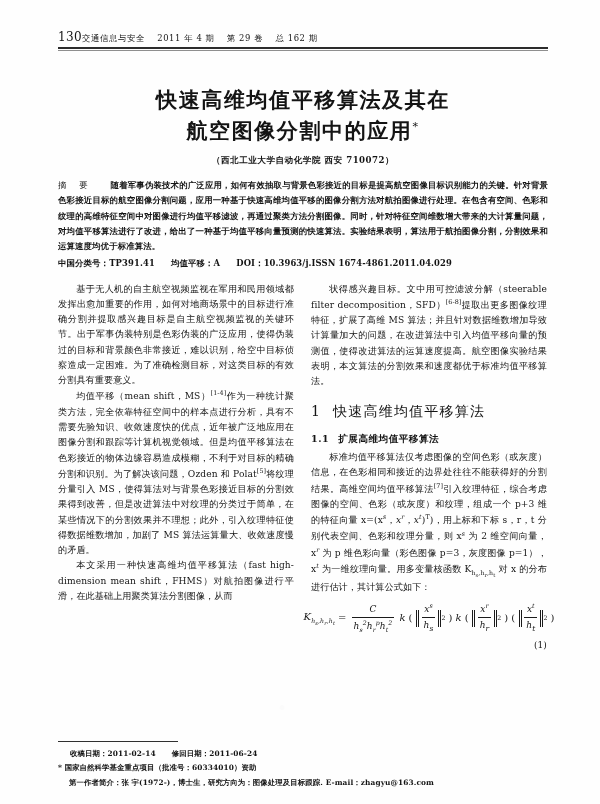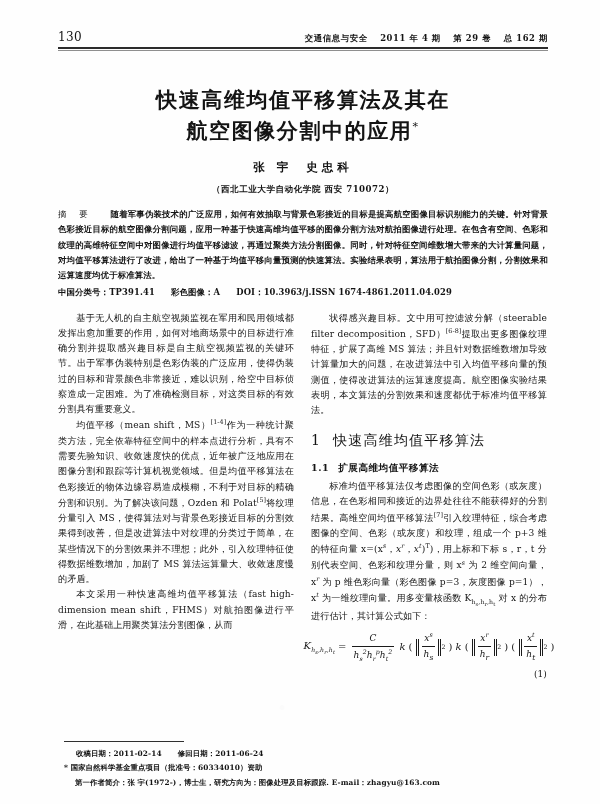--- a/index.html
+++ b/index.html
@@ -32,33 +32,33 @@
     left: 58px;
     right: 52px;
     top: 30px;
     bottom: 12px;
   }
 
   
   .runhead {
     display: flex;
     align-items: flex-end;
-    justify-content: space-between;
+    justify-content: flex-start;
     font-size: 9.5px;
     letter-spacing: 0.2px;
     padding-bottom: 2px;
   }
   .runhead-page {
     font-size: 12px;
     font-family: "DejaVu Serif", serif;
     letter-spacing: 0.4px;
   }
   .runhead-journal {
     font-size: 8.4px;
-    font-weight: bold;
+    font-weight: normal;
     letter-spacing: 0.6px;
     white-space: nowrap;
   }
   .runhead-journal span { margin-left: 9px; }
   .runhead-journal span:first-child { margin-left: 0; }
 
   .rule {
     height: 1.6px;
     background: #1a1a1a;
     margin-top: 1px;
@@ -213,21 +213,21 @@
   .eqnum {
     text-align: right;
     font-family: "DejaVu Serif", serif;
     font-size: 9px;
     margin-top: 2px;
   }
 
   
   .footnotes {
     position: absolute;
-    left: 64px;
+    left: 58px;
     width: 494px;
     bottom: 14px;
     font-size: 7.4px;
     line-height: 1.95;
     letter-spacing: 0.1px;
   }
   .fn-rule {
     width: 120px;
     height: 1.2px;
     background: #1a1a1a;
@@ -256,33 +256,30 @@
       </div>
     </div>
     <div class="rule"></div>
     <div class="rule-thin"></div>
 
     <div class="titlewrap">
       <div class="title-line">快速高维均值平移算法及其在</div>
       <div class="title-line">
         <span>航空图像分割中的应用</span><sup>*</sup>
       </div>
-      <div class="authors">
-        <span>张  宇</span><span class="gap"></span><span>史忠科</span>
-      </div>
       <div class="affil">（西北工业大学自动化学院    西安  710072）</div>
     </div>
 
     <div class="abstract">
       <span class="abs-label">摘  要</span><span>随着军事伪装技术的广泛应用，如何有效抽取与背景色彩接近的目标是提高航空图像目标识别能力的关键。针对背景色彩接近目标的航空图像分割问题，应用一种基于快速高维均值平移的图像分割方法对航拍图像进行处理。在包含有空间、色彩和纹理的高维特征空间中对图像进行均值平移滤波，再通过聚类方法分割图像。同时，针对特征空间维数增大带来的大计算量问题，对均值平移算法进行了改进，给出了一种基于均值平移向量预测的快速算法。实验结果表明，算法用于航拍图像分割，分割效果和运算速度均优于标准算法。</span>
     </div>
 
 
     <div class="clsline">
-      <span class="seg"><span>中国分类号：</span><span class="lat">TP391.41</span></span><span class="seg"><span>彩色图像：</span><span class="lat">A</span></span><span><span class="lat">DOI：</span><span class="lat doi">10.3963/j.ISSN 1674-4861.2011.04.029</span></span>
+      <span class="seg"><span>中国分类号：</span><span class="lat">TP391.41</span></span><span class="seg"><span>均值平移：</span><span class="lat">A</span></span><span><span class="lat">DOI：</span><span class="lat doi">10.3963/j.ISSN 1674-4861.2011.04.029</span></span>
     </div>
 
     <div class="columns">
 
       <div class="col">
         <p>基于无人机的自主航空视频监视在军用和民用领域都发挥出愈加重要的作用，如何对地商场景中的目标进行准确分割并提取感兴趣目标是自主航空视频监视的关键环节。出于军事伪装特别是色彩伪装的广泛应用，使得伪装过的目标和背景颜色非常接近，难以识别，给空中目标侦察造成一定困难。为了准确检测目标，对这类目标的有效分割具有重要意义。</p>
         <p><span>均值平移（mean shift，MS）</span><sup>[1-4]</sup><span>作为一种统计聚类方法，完全依靠特征空间中的样本点进行分析，具有不需要先验知识、收敛速度快的优点，近年被广泛地应用在图像分割和跟踪等计算机视觉领域。但是均值平移算法在色彩接近的物体边缘容易造成模糊，不利于对目标的精确分割和识别。为了解决该问题，Ozden 和 Polat</span><sup>[5]</sup><span>将纹理分量引入 MS，使得算法对与背景色彩接近目标的分割效果得到改善，但是改进算法中对纹理的分类过于简单，在某些情况下的分割效果并不理想；此外，引入纹理特征使得数据维数增加，加剧了 MS 算法运算量大、收敛速度慢的矛盾。</span></p>
         <p>本文采用一种快速高维均值平移算法（fast high-dimension mean shift，FHMS）对航拍图像进行平滑，在此基础上用聚类算法分割图像，从而</p>
       </div>
 

